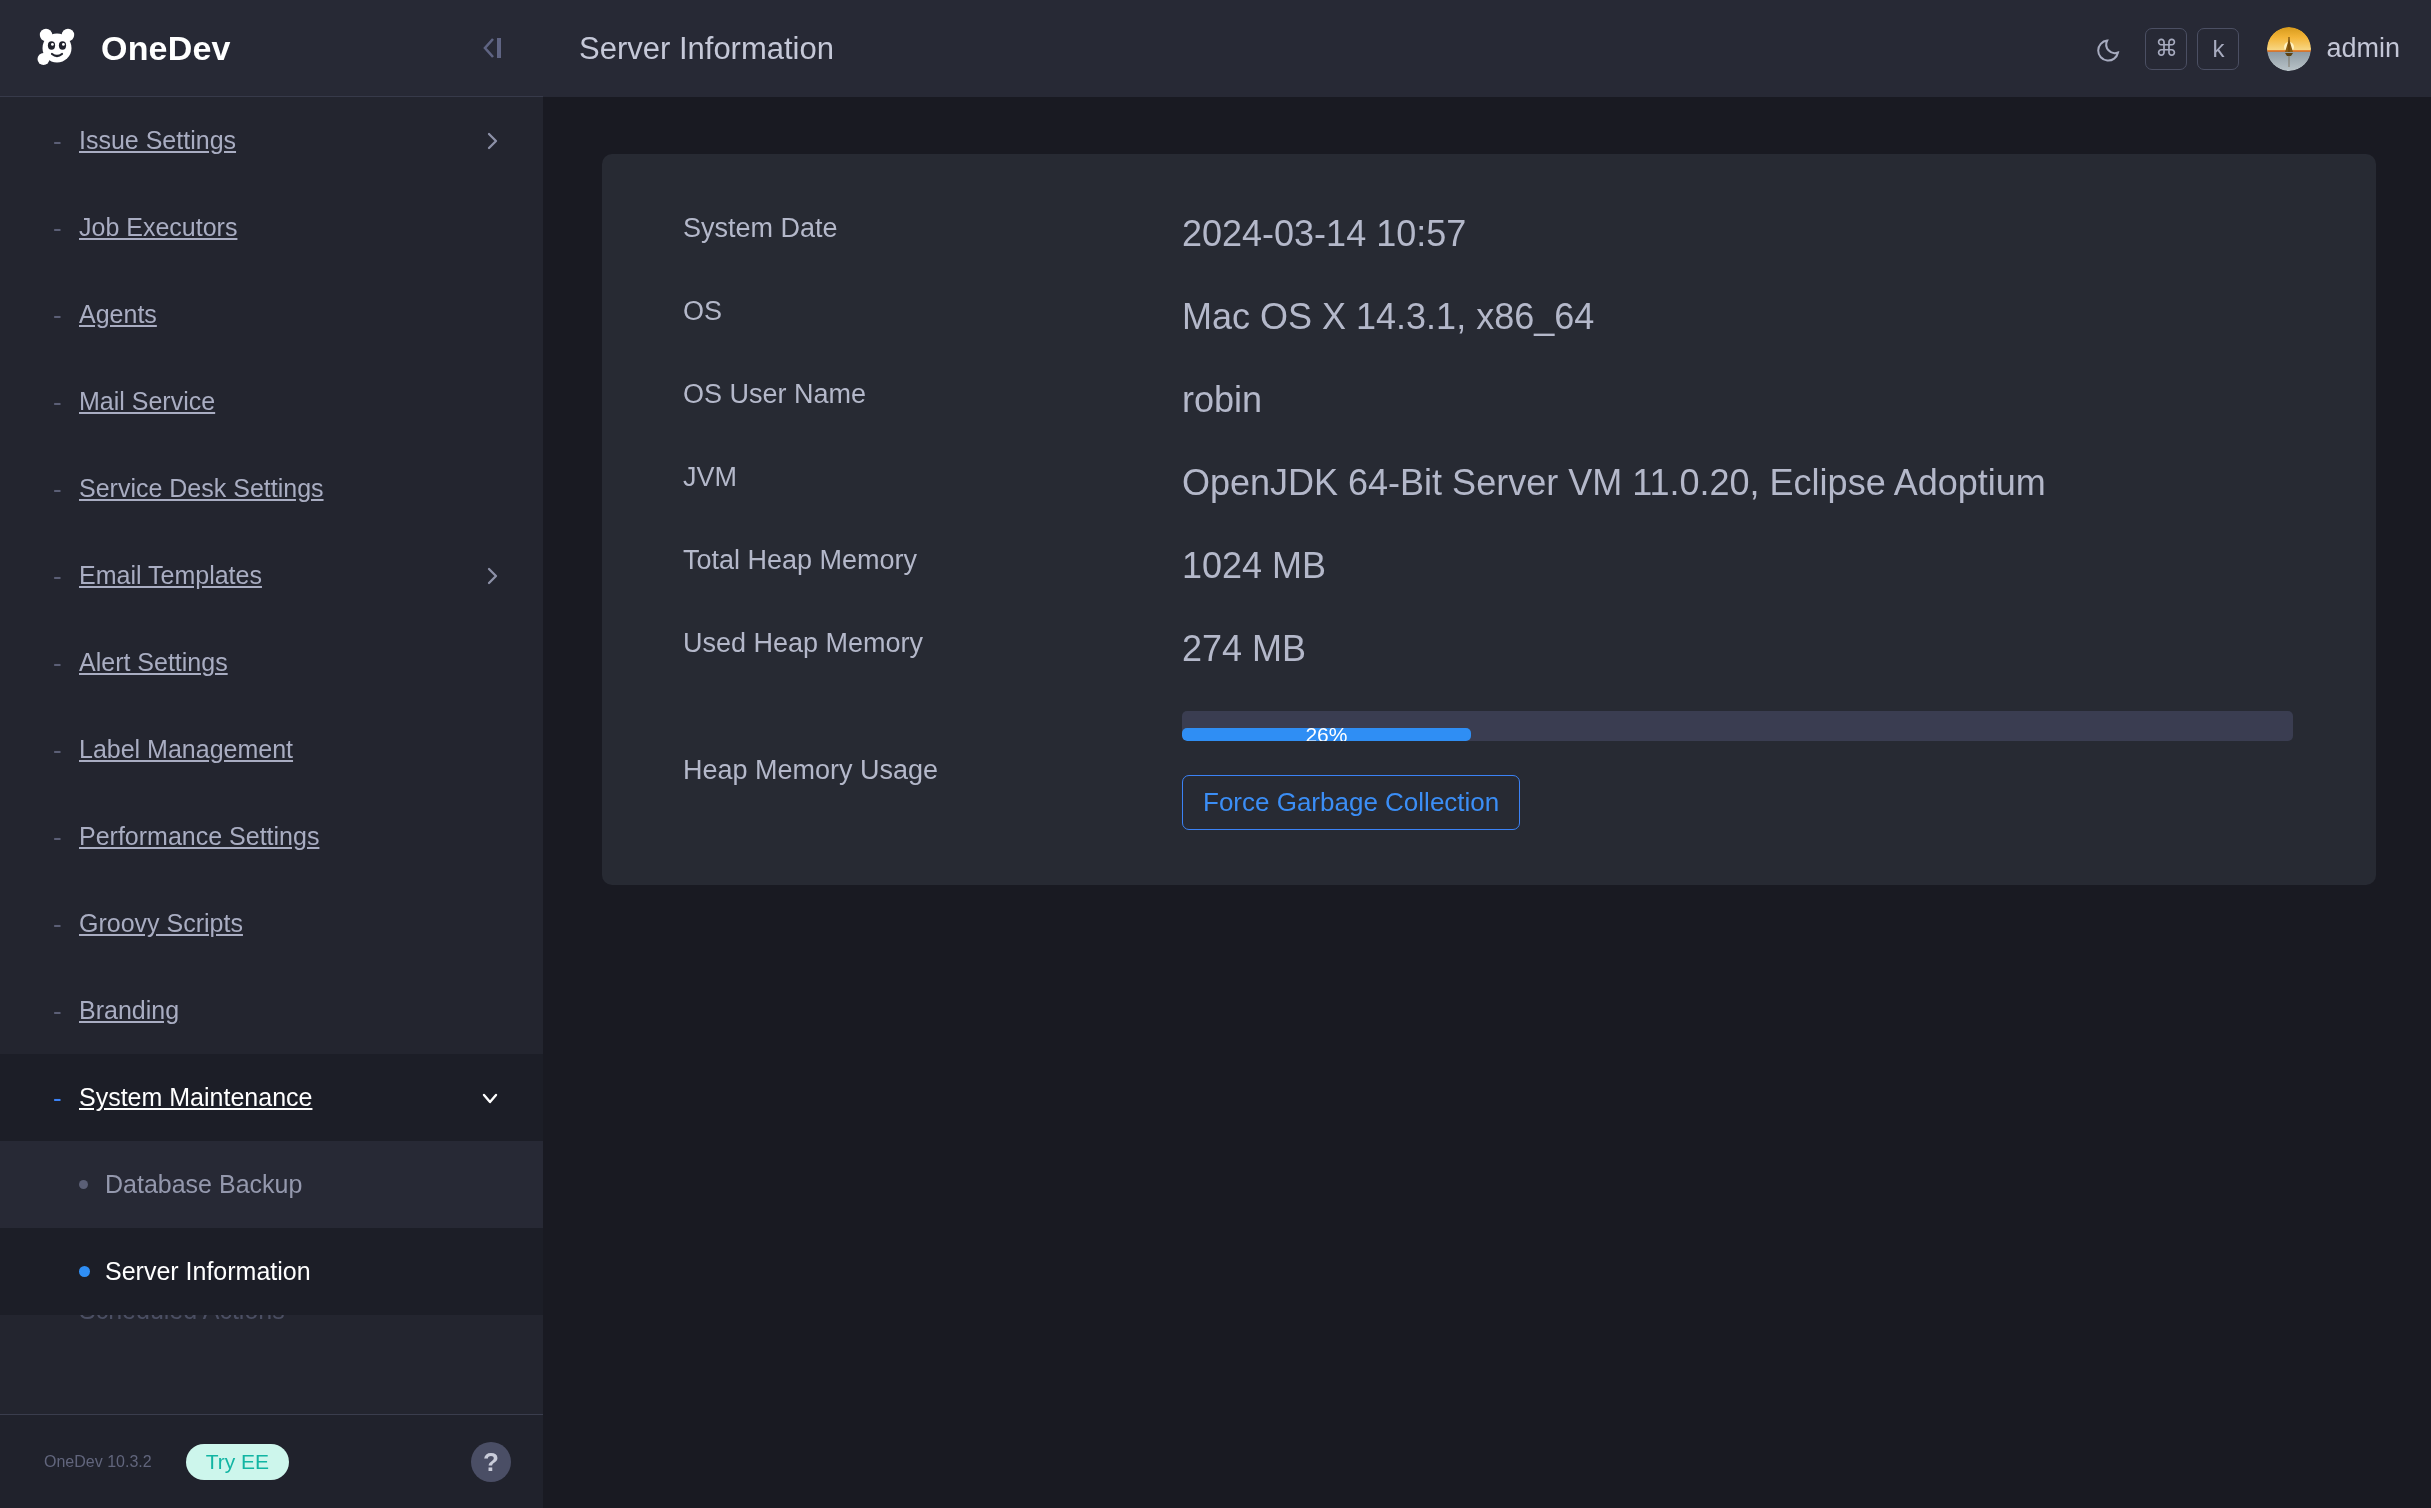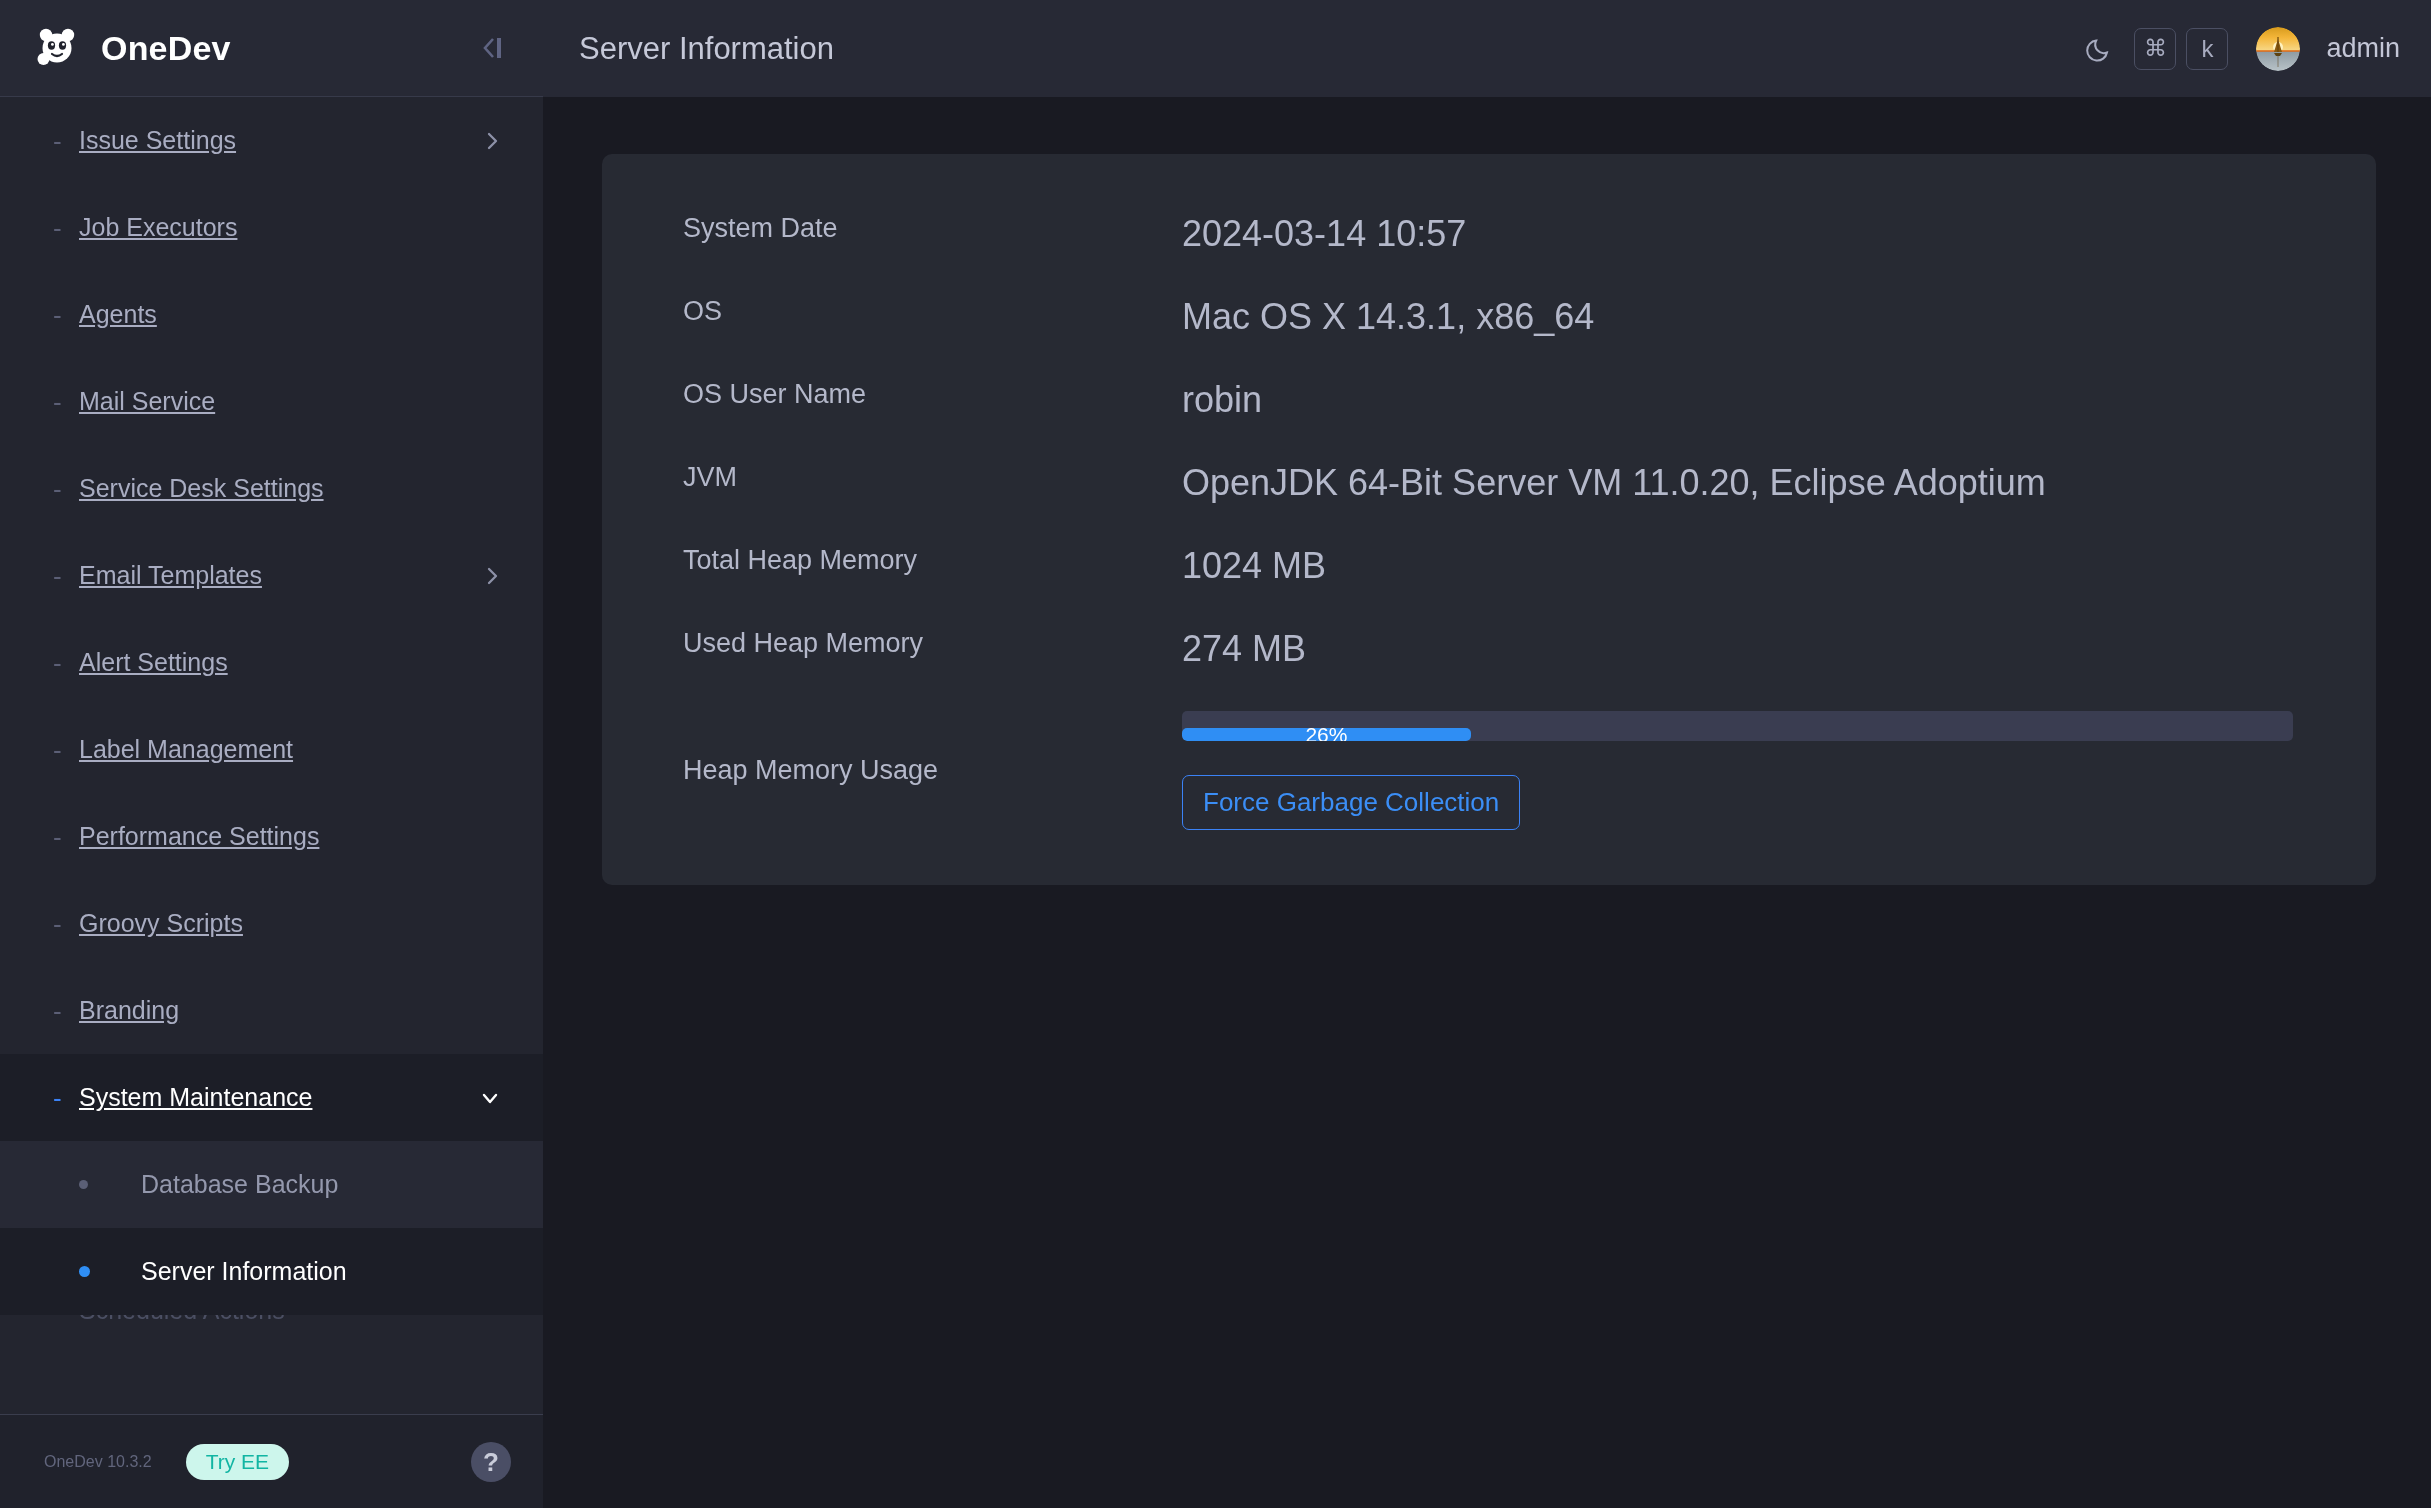--- a/index.html
+++ b/index.html
@@ -66,21 +66,21 @@
   .nav-group-head {
     height: 87px; display: flex; align-items: center;
     padding: 0 40px 0 53px; cursor: pointer;
     background: #1c1e27;
   }
   .nav-group-head .nav-marker { color: #3b82f6; }
   .nav-group-head .nav-label { color: #ffffff; }
   .nav-sub { background: #272935; }
   .nav-subitem {
     height: 87px; display: flex; align-items: center;
-    padding: 0 40px 0 79px; cursor: pointer; gap: 36px;
+    padding: 0 40px 0 79px; cursor: pointer;
   }
   .nav-subitem.active { background: #1c1e27; }
   .nav-dot {
     width: 26px; flex: 0 0 26px; display: flex; align-items: center;
   }
   .nav-dot i {
     width: 9px; height: 9px; border-radius: 50%;
     background: #5b5f76; display: block;
   }
   .nav-subitem.active .nav-dot i { background: #2f8ef4; width: 11px; height: 11px; }
@@ -139,21 +139,21 @@
     border: 1px solid #4b4f63; border-radius: 7px;
     display: flex; align-items: center; justify-content: center;
     color: #a7abbf; font-size: 23px; cursor: pointer;
   }
   .kbd.k { font-size: 24px; }
   .avatar {
     width: 44px; height: 44px; border-radius: 50%;
     margin-left: 28px; overflow: hidden; cursor: pointer;
     flex: 0 0 44px;
   }
-  .user-name { font-size: 27px; color: #c3c6d6; margin-left: 26px; cursor: pointer; }
+  .user-name { font-size: 27px; color: #c3c6d6; margin-left: 15px; cursor: pointer; }
 
   .content { flex: 1 1 auto; padding: 57px 55px 0 59px; overflow: hidden; }
   .card {
     background: #272a33; border-radius: 10px;
     padding: 59px 48px 55px 81px;
     width: 1774px;
   }
   .rows { display: block; }
   .row { display: flex; align-items: flex-start; height: 83px; }
   .row-label {

